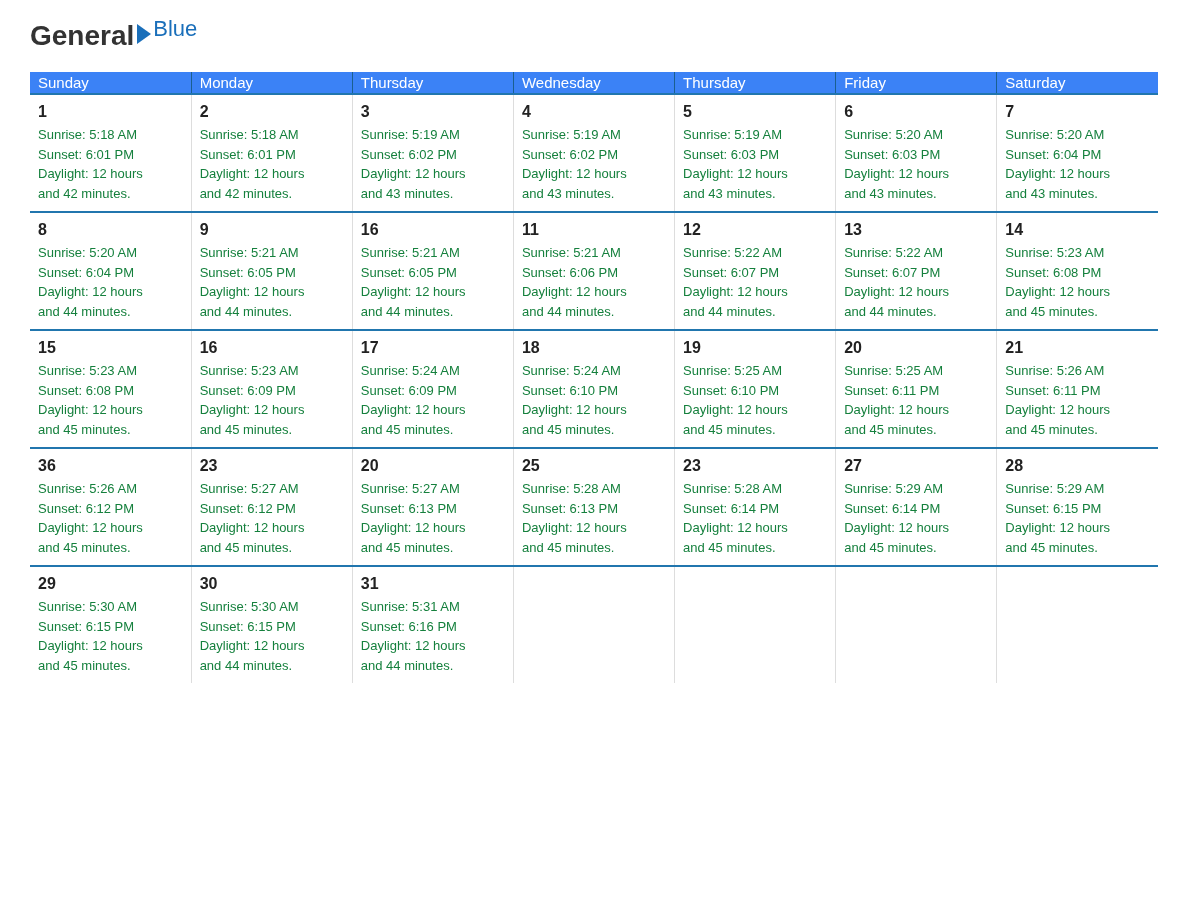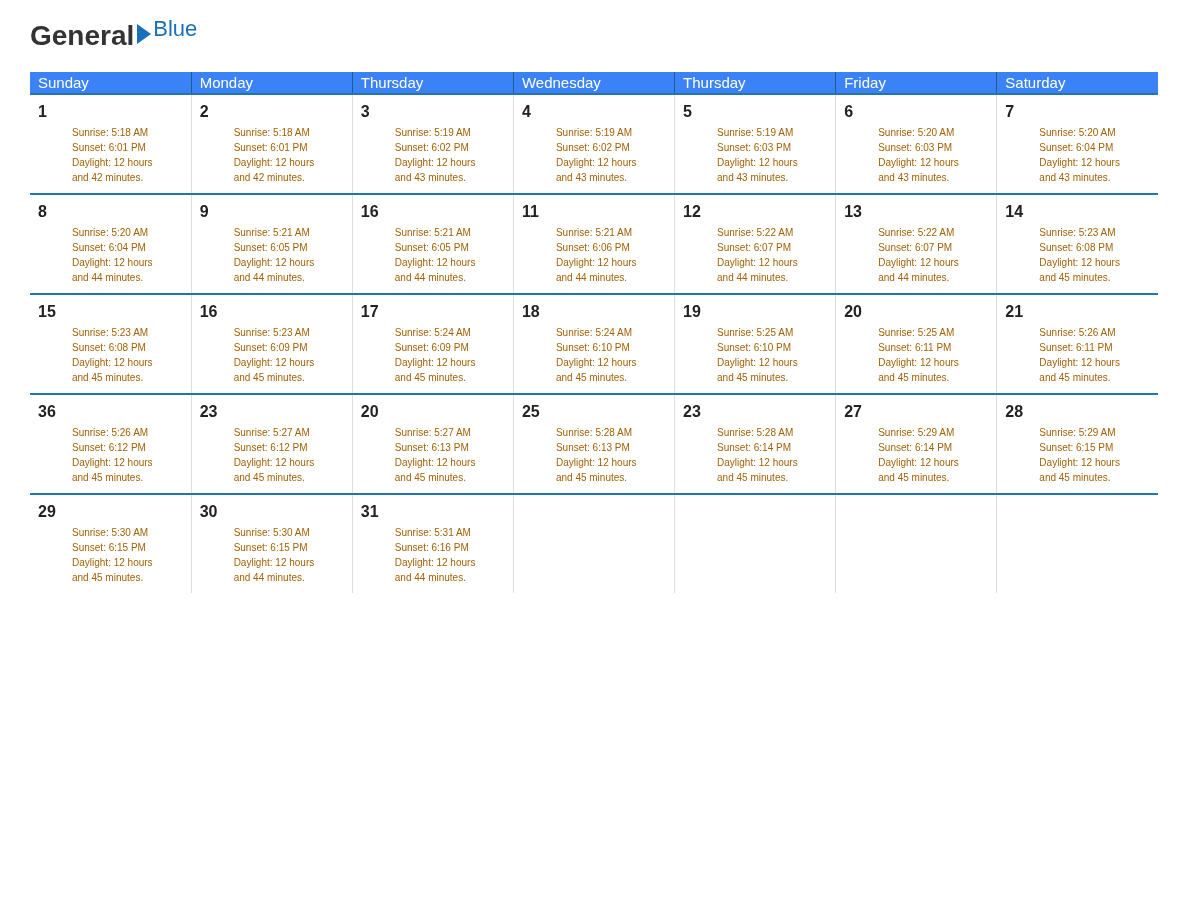--- a/index.html
+++ b/index.html
@@ -84,24 +84,23 @@
     }
     tbody tr td:last-child { border-right: none; }
     .day-number {
       font-size: 16px;
       font-weight: bold;
       display: block;
       margin-bottom: 4px;
       color: #222;
     }
     .day-info {
-      font-size: 10px;
+      font-size: 13px;
       line-height: 1.5;
-      color: #a16207;
-      margin-left: 34px;
+      color: #15803d;
     }
   </style>
 </head>
 <body>
 
 <div class="header">
   <div class="logo">
     <div class="logo-text">
       <span class="logo-general">General</span>
       <span class="logo-arrow"></span>

